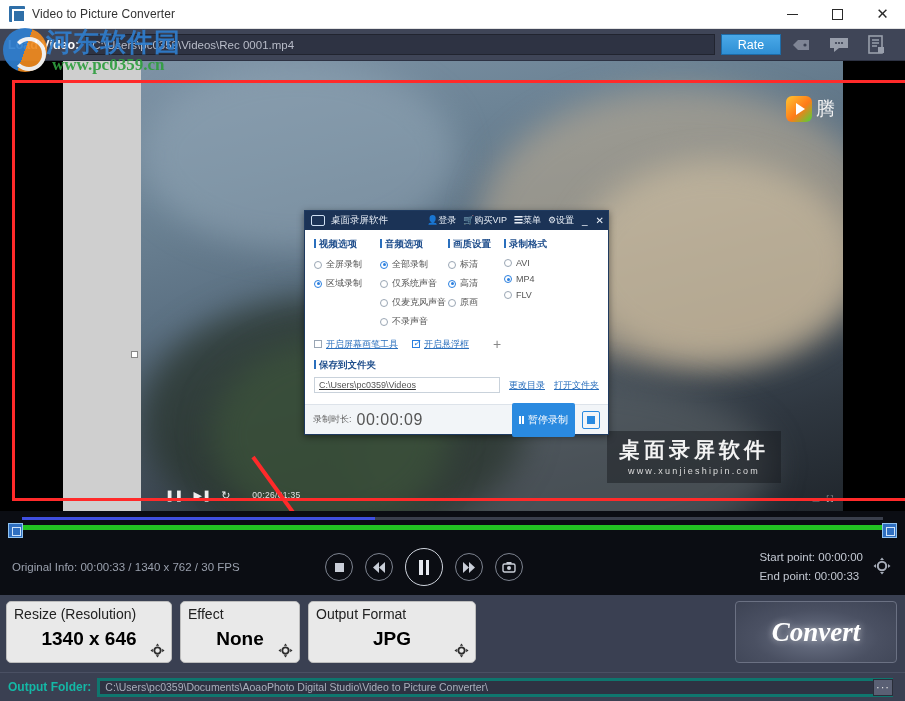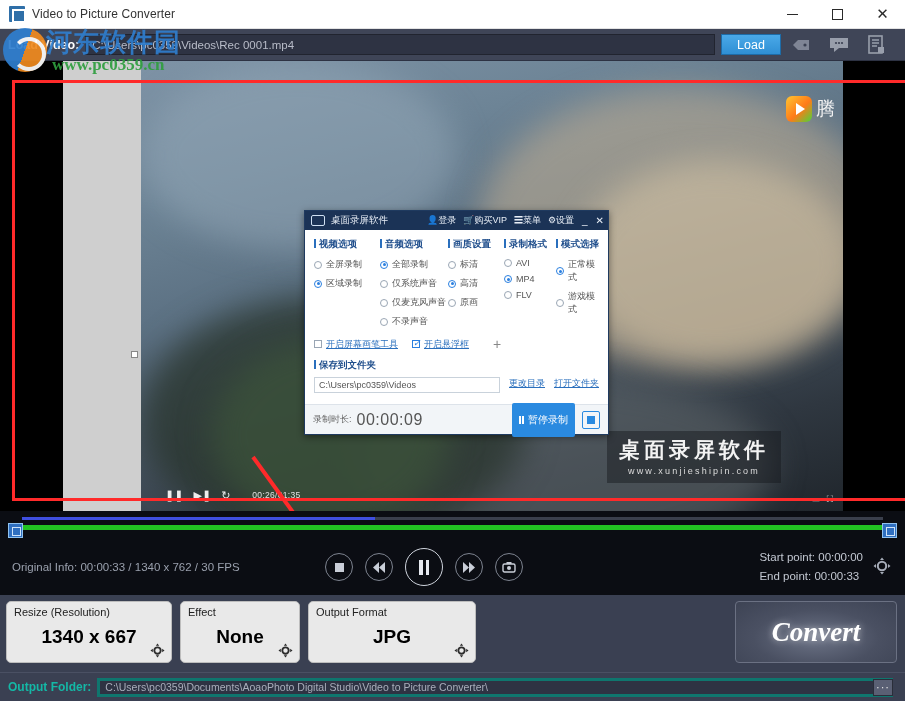--- a/index.html
+++ b/index.html
@@ -201,21 +201,21 @@
   .chk u { text-decoration: underline; }
   .plus { color: #888; font-size: 14px; margin-left: 10px; }
   .rec-save {
     color: #1f4e8c; font-size: 9.5px; font-weight: bold;
     padding-left: 5px; position: relative; margin-top: 7px; margin-bottom: 5px;
   }
   .rec-save::before {
     content:""; position:absolute; left:0; top:1px;
     width: 2px; height: 9px; background: #2a6fbd;
   }
-  .rec-path-row { display: flex; align-items: flex-start; }
+  .rec-path-row { display: flex; align-items: center; text-decoration: underline; }
   .rec-path {
     flex: 1 1 auto; height: 16px; border: 1px solid #c9d2db; background: #fff;
     display: flex; align-items: center; padding: 0 4px; font-size: 9px; color: #555;
   }
   .rec-link { color: #2a6fbd; font-size: 9px; text-decoration: underline; margin-left: 9px; white-space:nowrap; }
   .rec-foot {
     position: absolute; left: 0; bottom: 0; width: 100%; height: 30px;
     background: #f2f5f8; border-top: 1px solid #dde3ea;
     display: flex; align-items: center; padding: 0 8px;
   }
@@ -299,21 +299,21 @@
   .options {
     position: absolute; top: 595px; left: 0; width: 905px; height: 74px;
     background: #3a4052;
     display: flex; align-items: center; padding-left: 6px;
   }
   .card {
     position: relative; height: 62px; background: #e9e9e9;
     border: 1px solid #bdbdbd; border-radius: 5px; margin-right: 8px;
     display: flex; flex-direction: column;
   }
-  .card .c-title { font-size: 11px; color: #222; margin: 4px 0 0 7px; }
+  .card .c-title { font-size: 14px; color: #222; margin: 4px 0 0 7px; }
   .card .c-val {
     flex: 1 1 auto; display: flex; align-items: center; justify-content: center;
     font-size: 19px; font-weight: bold; color: #000; padding-bottom: 6px;
   }
   .card .c-gear { position: absolute; right: 6px; bottom: 4px; width: 15px; height: 15px; }
   .card.resize { width: 166px; }
   .card.effect { width: 120px; }
   .card.framerate { width: 163px; }
   .card.format { width: 168px; }
   .convert {
@@ -394,21 +394,21 @@
         <i class="glyph-max"></i>
       </div>
     <div class="tb-btn close">
         <span class="glyph-close">✕</span>
       </div>
   </div>
 
   <div class="loadbar">
     <div class="load-label">Load Video:</div>
     <div class="load-input">C:\Users\pc0359\Videos\Rec 0001.mp4</div>
-    <div class="load-btn">Load</div>
+    <div class="load-btn">Rate</div>
     <div class="tool-icons">
       <div class="tool-ic">
         <svg width="20" height="14" viewBox="0 0 20 14">
             <path d="M2 7 L7 2 L18 2 L18 12 L7 12 Z" fill="#8b91a0"></path>
             <circle cx="14" cy="7" r="1.6" fill="#3a4052"></circle>
           </svg>
       </div>
       <div class="tool-ic">
         <svg width="20" height="16" viewBox="0 0 20 16">
             <path d="M1 1 h18 v10 h-9 l-5 4 v-4 h-4 z" fill="#a8aeba"></path>
@@ -538,31 +538,20 @@
             <div class="rad on">
                 <i></i>
                 <span>MP4</span>
               </div>
             <div class="rad">
                 <i></i>
                 <span>FLV</span>
               </div>
           </div>
 
-          <div class="rec-col">
-            <div class="rec-head">模式选择</div>
-            <div class="rad on">
-                <i></i>
-                <span>正常模式</span>
-              </div>
-            <div class="rad">
-                <i></i>
-                <span>游戏模式</span>
-              </div>
-          </div>
         </div>
 
         <div class="rec-checks">
           <div class="chk">
               <i></i>
               <u>开启屏幕画笔工具</u>
             </div>
           <div class="chk on">
               <i></i>
               <u>开启悬浮框</u>
@@ -643,21 +632,21 @@
     </div>
     <svg class="gear-trim" viewBox="0 0 18 18">
       <circle cx="9" cy="9" r="4.2" fill="none" stroke="#a7adb9" stroke-width="2"></circle>
       <path d="M9 0.5 L11 3 L7 3 Z M9 17.5 L7 15 L11 15 Z M0.5 9 L3 7 L3 11 Z M17.5 9 L15 11 L15 7 Z" fill="#a7adb9"></path>
     </svg>
   </div>
 
   <div class="options">
     <div class="card resize">
       <div class="c-title">Resize (Resolution)</div>
-      <div class="c-val">1340 x 667</div>
+      <div class="c-val">1340 x 646</div>
       <svg class="c-gear" viewBox="0 0 16 16">
           <circle cx="8" cy="8" r="3.4" fill="none" stroke="#2b2b2b" stroke-width="2"></circle>
           <path d="M8 0.5 L9.8 3 L6.2 3 Z M8 15.5 L6.2 13 L9.8 13 Z M0.5 8 L3 6.2 L3 9.8 Z M15.5 8 L13 9.8 L13 6.2 Z" fill="#2b2b2b"></path>
         </svg>
     </div>
     <div class="card effect">
       <div class="c-title">Effect</div>
       <div class="c-val">None</div>
       <svg class="c-gear" viewBox="0 0 16 16">
           <circle cx="8" cy="8" r="3.4" fill="none" stroke="#2b2b2b" stroke-width="2"></circle>

